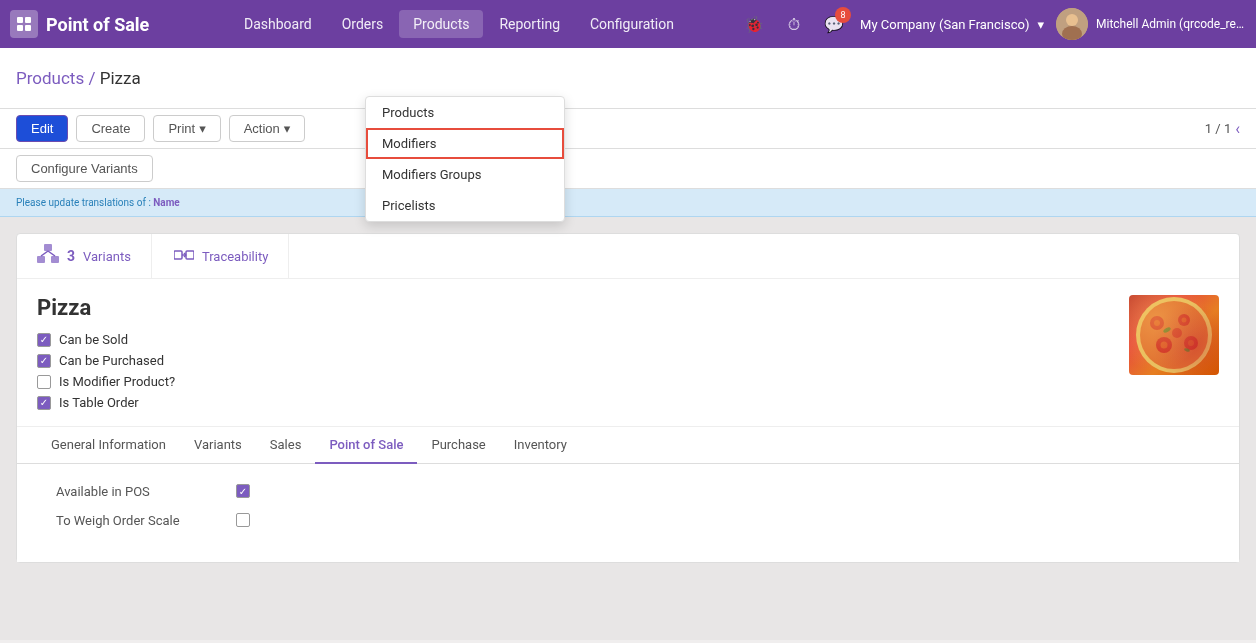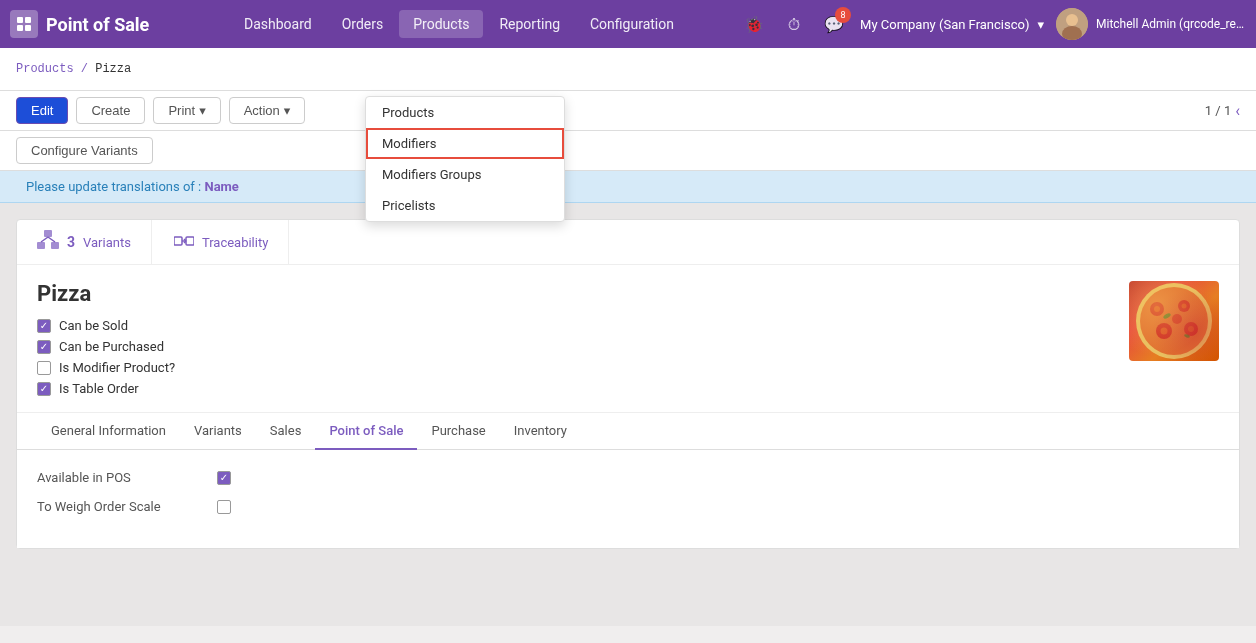--- a/index.html
+++ b/index.html
@@ -106,25 +106,24 @@
       align-items: center;
       justify-content: center;
       color: white;
       font-size: 12px;
       overflow: hidden;
     }
 
     
     .breadcrumb-bar {
       background: white;
-      padding: 14px 16px;
+      padding: 20px 16px;
       border-bottom: 1px solid #ddd;
-      font-size: 12px;
+      font-size: 17px;
       color: #666;
-      font-family: Liberation Mono, monospace;
     }
     .breadcrumb-bar span { color: #7c5cbf; cursor: pointer; }
 
     
     .toolbar {
       background: white;
       padding: 6px 16px;
       border-bottom: 1px solid #ddd;
       display: flex;
       align-items: center;
@@ -194,22 +193,22 @@
     
     .config-btn-bar {
       background: white;
       padding: 6px 16px;
       border-bottom: 1px solid #ddd;
     }
 
     
     .info-bar {
       background: #d6eaf8;
-      padding: 8px 26px;
-      font-size: 13px;
+      padding: 8px 16px;
+      font-size: 10px;
       color: #2980b9;
       border-bottom: 1px solid #aed6f1;
     }
     .info-bar a { color: #7c5cbf; font-weight: bold; cursor: pointer; }
 
     
     .main-content {
       background: #e8e6e6;
       padding: 16px;
       min-height: calc(643px - 220px);
@@ -307,22 +306,23 @@
       font-weight: 500;
     }
 
     
     .tab-content {
       padding: 20px;
       background: white;
     }
     .form-row {
       display: flex;
-      align-items: center;
+      align-items: flex-start;
       margin-bottom: 14px;
+      margin-left: 19px;
     }
     .form-label {
       width: 180px;
       color: #555;
       font-size: 13px;
       flex-shrink: 0;
     }
     .form-value {
       font-size: 13px;
       color: #333;

